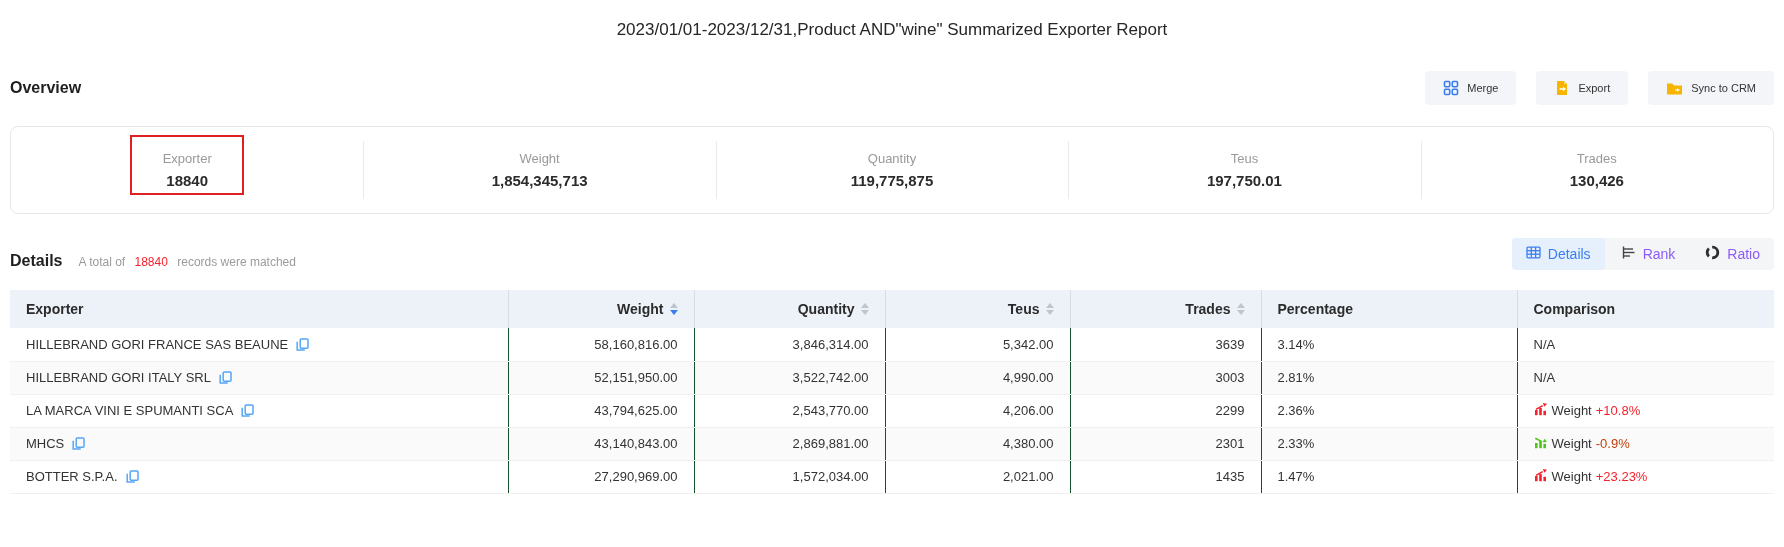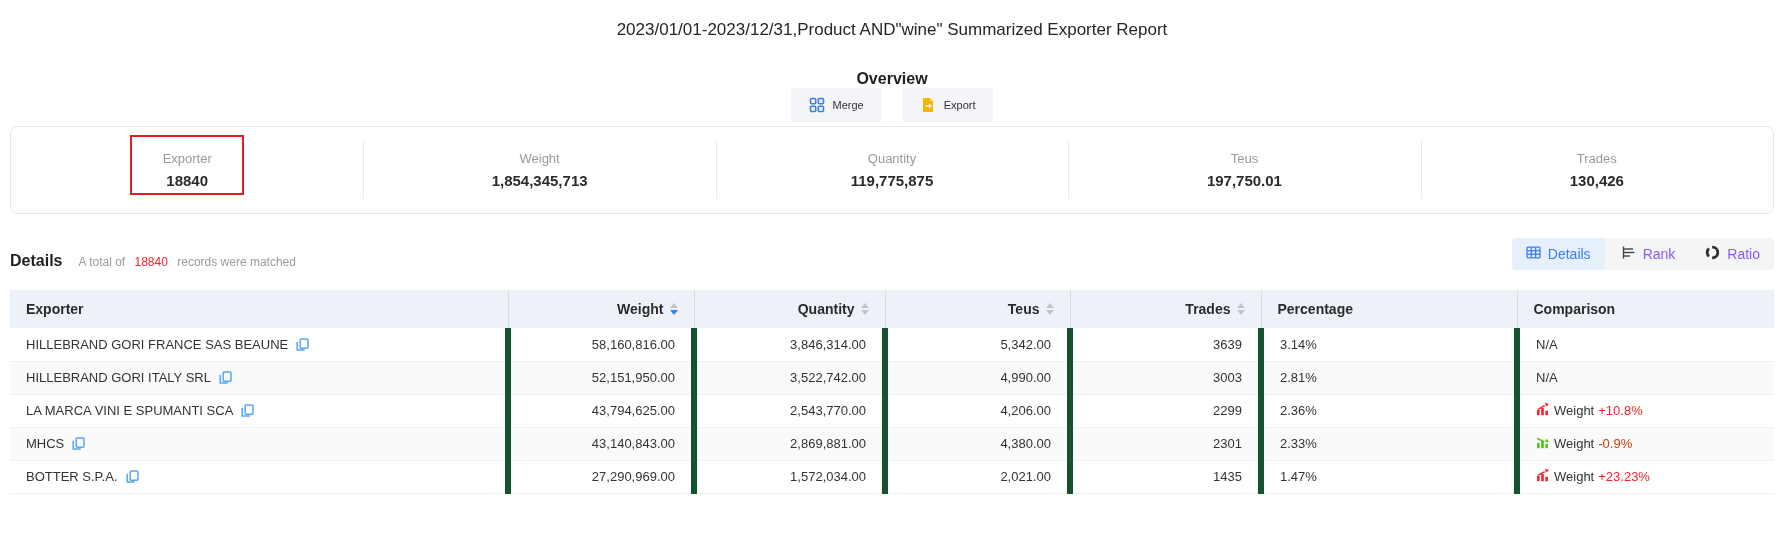--- a/index.html
+++ b/index.html
@@ -2,21 +2,21 @@
 <html><head>
 <meta charset="utf-8">
 <style>
   * { margin:0; padding:0; box-sizing:border-box; }
   html,body { width:1784px; height:547px; background:#fff; overflow:hidden;
     font-family:"Liberation Sans","DejaVu Sans",sans-serif; color:#333; }
   .page { position:relative; width:1784px; height:547px; padding:0 10px; }
 
   .report-title { margin-top:20px; text-align:center; font-size:17px; font-weight:500; color:#262626; }
 
-  .overview-row { margin-top:30px; height:36px; display:flex; align-items:center; justify-content:space-between;flex-direction:column; }
+  .overview-row { margin-top:30px; height:36px; display:flex; align-items:center; justify-content:space-between; }
   .section-heading { font-size:16px; font-weight:700; color:#1f1f1f; }
   .toolbar { display:flex; gap:20px; }
   .tool-btn { display:flex; align-items:center; gap:8px; height:34px; padding:0 18px;
     background:#f3f5f8; border:none; border-radius:4px; font-size:11px; color:#333;
     font-family:inherit; cursor:pointer; }
   .tool-btn svg { display:block; }
 
   .stats-card { margin-top:20px; height:88px; border:1px solid #e5e7eb; border-radius:8px;
     display:flex; align-items:stretch; }
   .stat { position:relative; flex:1; display:flex; flex-direction:column; align-items:center;
@@ -44,21 +44,21 @@
   .data-table th:last-child { border-right:none; }
   .data-table th.num { text-align:right; }
   .th-inner { display:inline-flex; align-items:center; gap:6px; }
   .sorter { display:inline-flex; flex-direction:column; gap:2px; }
   .caret-up { width:0; height:0; border-left:4px solid transparent; border-right:4px solid transparent;
     border-bottom:5px solid #c0c4cc; }
   .caret-down { width:0; height:0; border-left:4px solid transparent; border-right:4px solid transparent;
     border-top:5px solid #c0c4cc; }
   .caret-down.active { border-top-color:#3b7ef0; }
   .data-table td { height:33px; font-size:13px; color:#333; padding:0 16px;
-    border-bottom:1px solid #f0f0f0; border-right:6px solid #14532d; white-space:nowrap; overflow:hidden; }
+    border-bottom:1px solid #f0f0f0; border-right:1px solid #14532d; white-space:nowrap; overflow:hidden; }
   .data-table td:last-child { border-right:none; }
   .data-table tr.stripe td { background:#fafafa; }
   .data-table td.num { text-align:right; }
   .exporter-cell { display:flex; align-items:center; gap:8px; }
   .copy-btn { background:none; border:none; padding:0; cursor:pointer; display:inline-flex; }
   .cmp { display:inline-flex; align-items:center; gap:4px; }
   .cmp-label { color:#333; }
   .cmp-val.up { color:#f5222d; }
   .cmp-val.down { color:#c2410c; }
 </style>
@@ -87,20 +87,29 @@
       </button>
       <button class="tool-btn">
         <span>
           <svg width="16" height="16" viewBox="0 0 16 16">
               <path fill="#f7b500" d="M3 1h7l3 3v11H3z"></path>
               <path fill="#ffd873" d="M10 1l3 3h-3z"></path>
               <path fill="#fff" d="M5.6 8.3h3.4V6.5L12 9l-3 2.5V9.7H5.6z"></path>
             </svg>
         </span>
         <span>Export</span>
+      </button>
+      <button class="tool-btn">
+        <span>
+          <svg width="17" height="16" viewBox="0 0 17 16">
+              <path fill="#f7b500" d="M1 3.5h5.2L8 5.5h8v8a1 1 0 0 1-1 1H2a1 1 0 0 1-1-1z"></path>
+              <path fill="#fff" d="M9 9.6h2.2V8.2L13.8 10l-2.6 1.8v-1.4H9z"></path>
+            </svg>
+        </span>
+        <span>Sync to CRM</span>
       </button>
     </div>
   </div>
 
   <div class="stats-card">
     <div class="stat">
       <div class="highlight-box"></div>
       <div class="stat-label">Exporter</div>
       <div class="stat-value">18840</div>
     </div>

